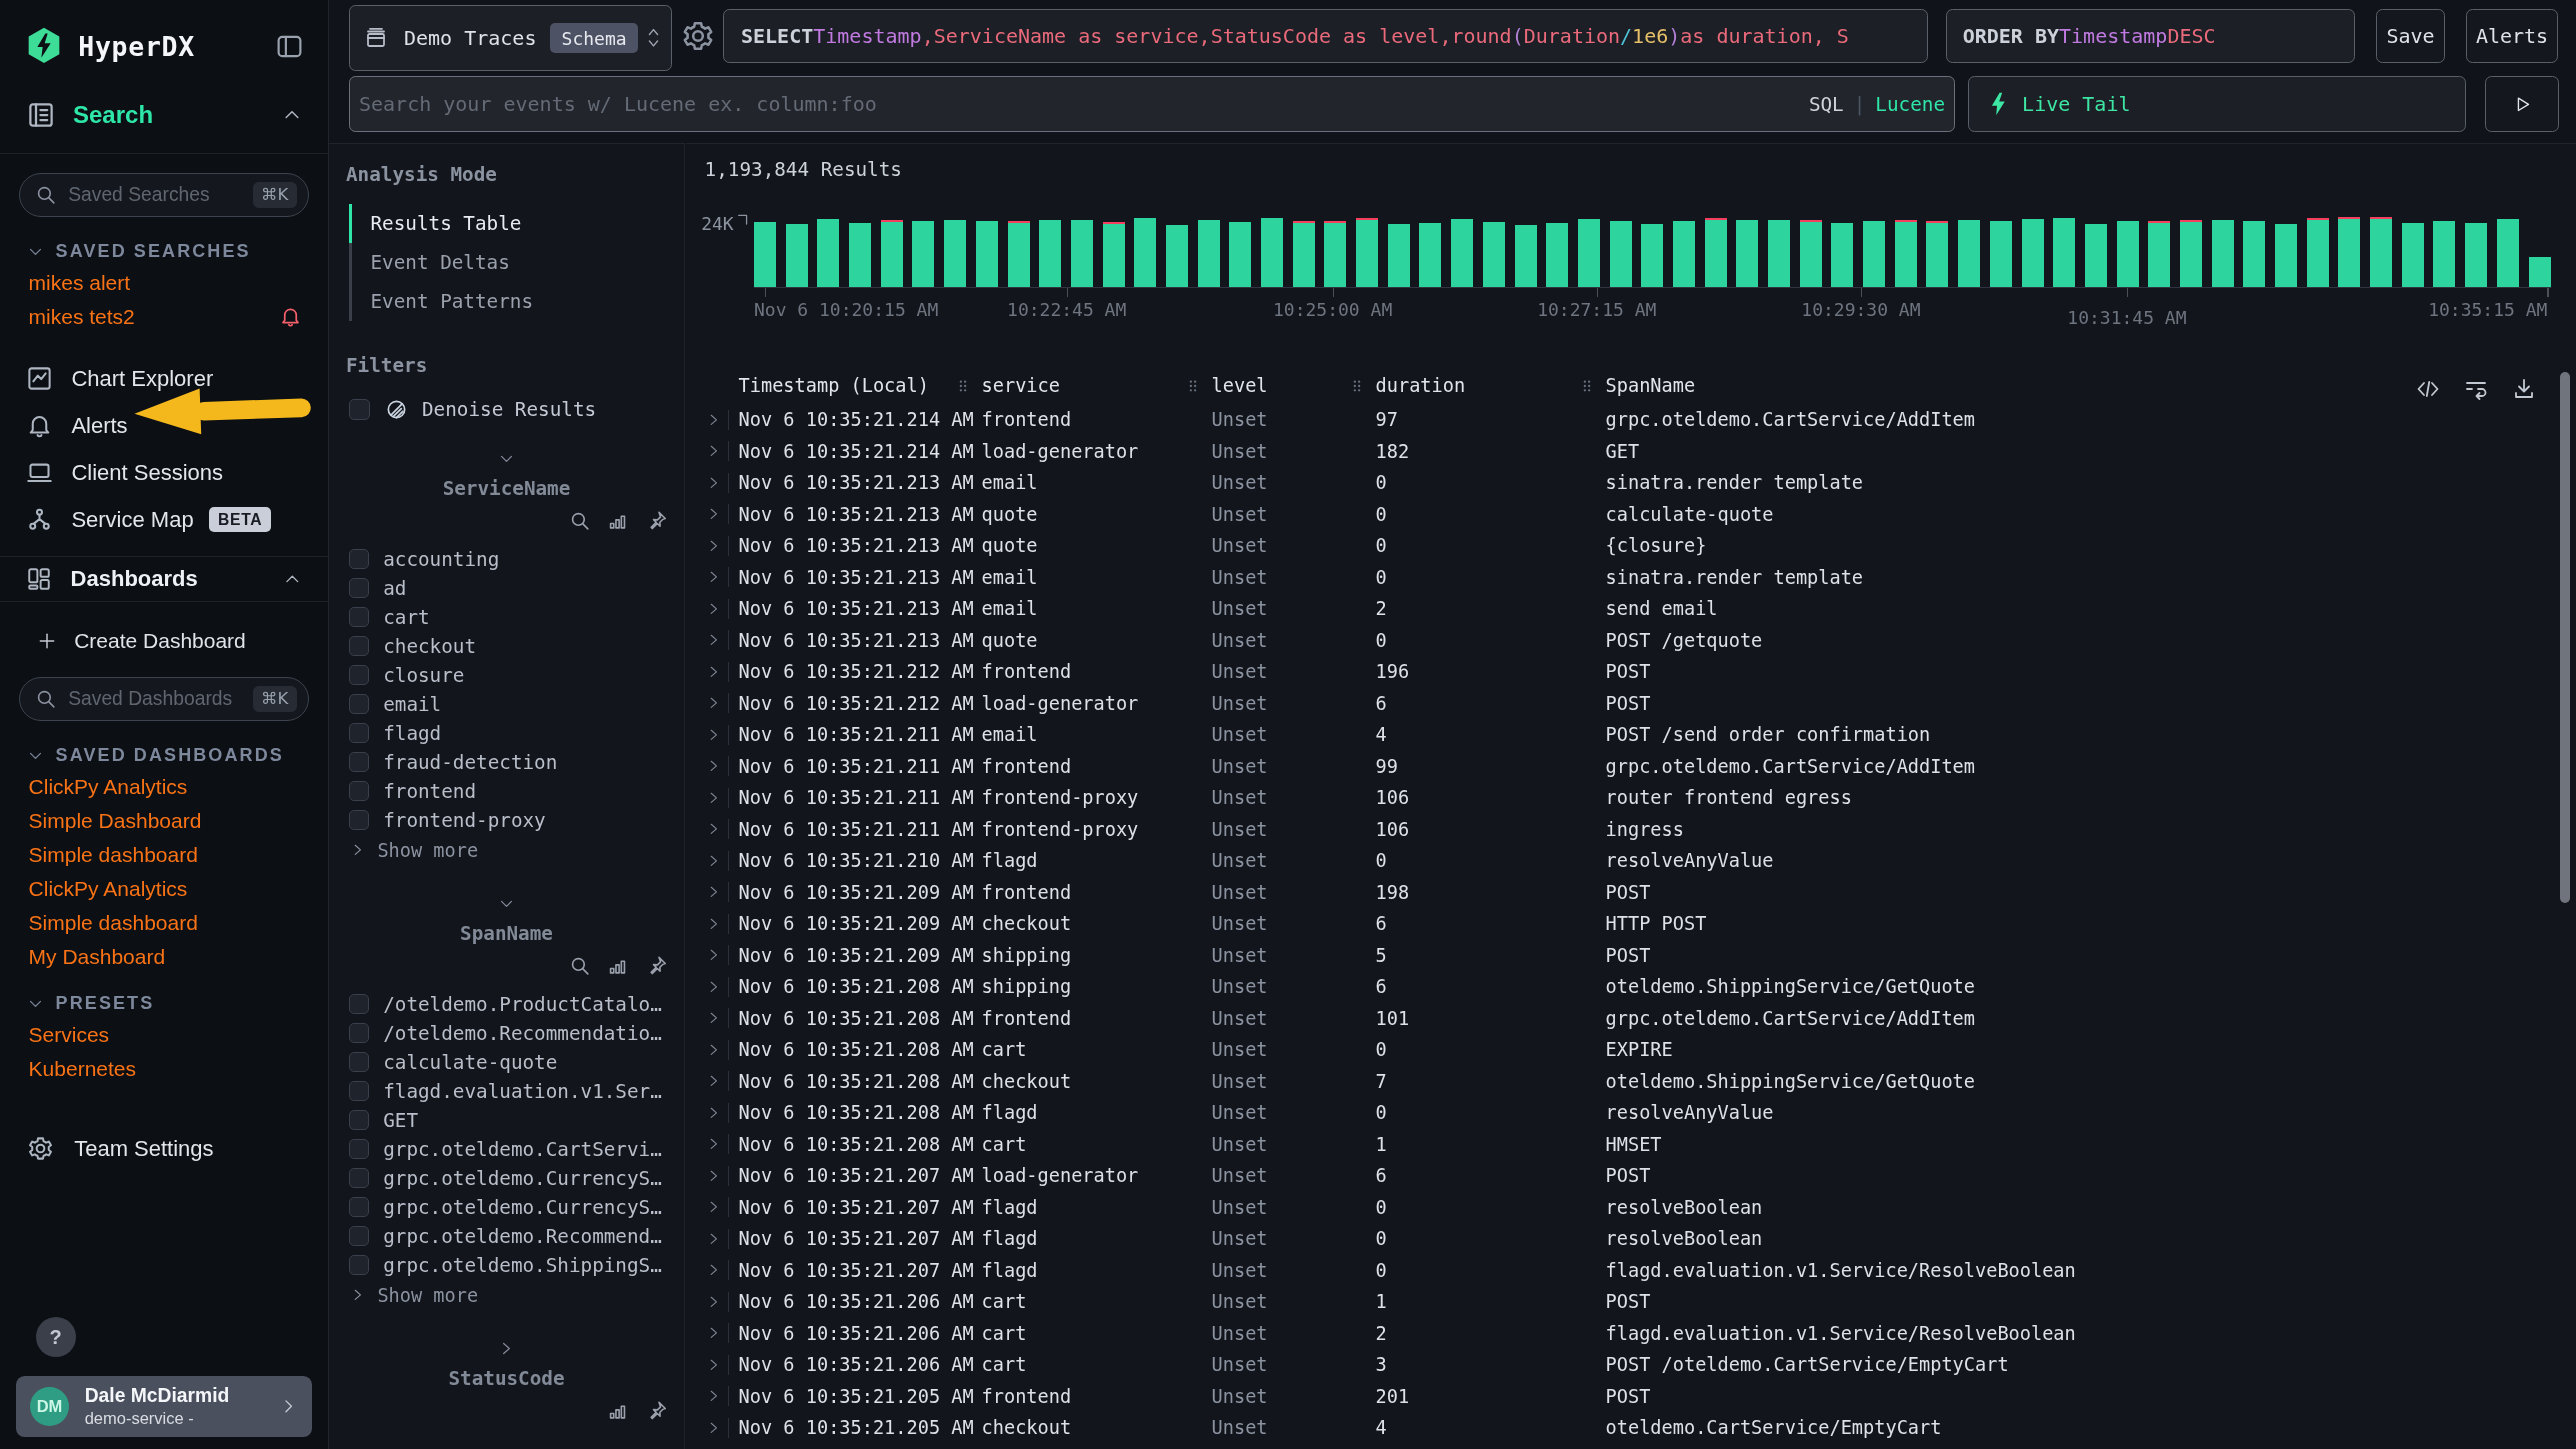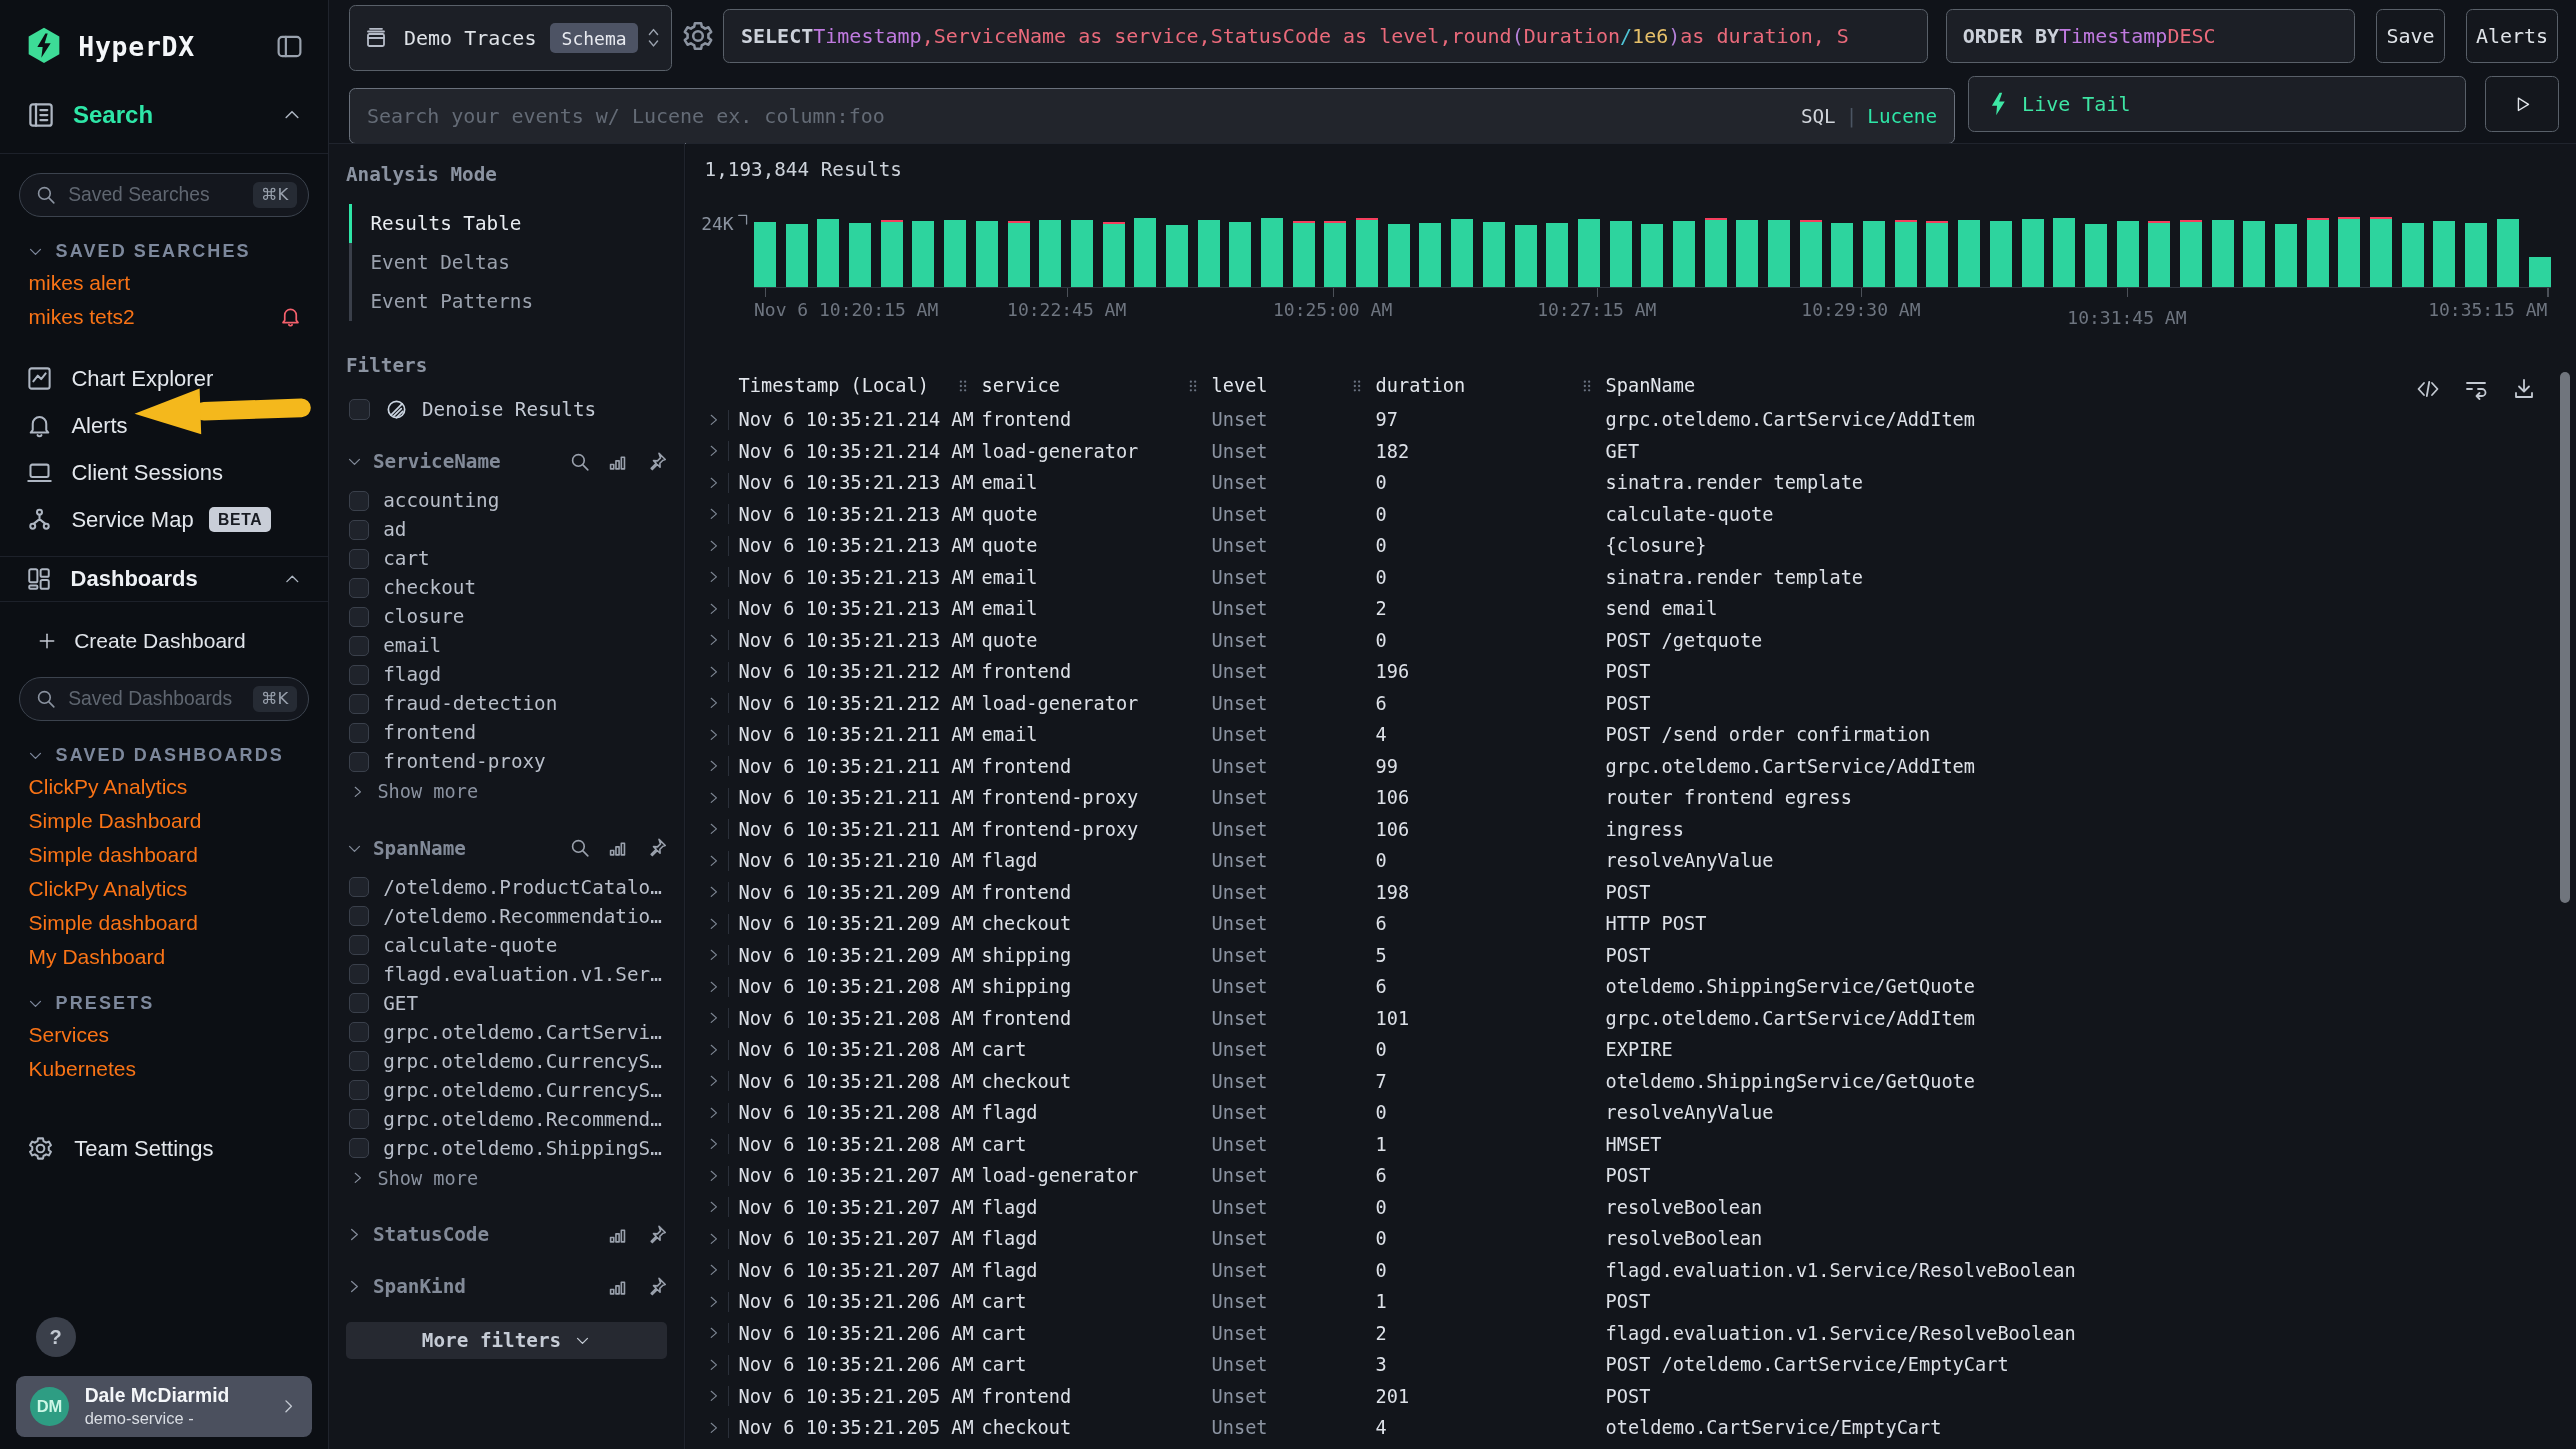--- a/index.html
+++ b/index.html
@@ -79,21 +79,21 @@
   .order-box { left:1617px; top:8.6px; width:409px; height:54px; padding:0 15.7px; white-space:nowrap; cursor:text; }
   .save-btn { left:2047px; top:8.6px; width:69px; height:54px; }
   .alerts-btn { left:2137px; top:8.6px; width:92px; height:54px; }
   .tk-kw { color:#ccd1da; font-weight:bold; }
   .tk-field { color:#c07ae0; }
   .tk-id { color:#ea6a7b; }
   .tk-op { color:#4fc4d6; }
   .tk-num { color:#e7c069; }
   .tk-paren { color:#b480d8; }
 
-  .search-box { left:20px; top:88px; width:1606px; height:56px; border-color:#6a717c; background:#22252c; padding:0 17px; }
+  .search-box { left:20px; top:76px; width:1606px; height:56px; border-color:#6a717c; background:#22252c; padding:0 9px; }
   .search-box input { flex:1; background:transparent; border:none; outline:none; color:#dfe3e8; font-family:inherit; font-size:20px; min-width:0; }
   .search-box input::placeholder { color:#646b76; }
   .lang-toggle { display:flex; align-items:center; gap:10px; margin-left:13px; font-size:19.3px; }
   .lang-sql { color:#d1d5db; cursor:pointer; }
   .lang-sep { color:#4b5563; }
   .lang-lucene { color:#2ee6a7; cursor:pointer; }
   .live-tail { left:1639px; top:76px; width:498px; height:56px; color:#3ee6a4; padding:0 18.6px; justify-content:flex-start; cursor:pointer; background:#1c1f26; }
   .live-tail .bolt { width:21.5px; height:24px; margin-right:13px; }
   .play-btn { left:2156px; top:76px; width:74px; height:56px; color:#dfe3e8; cursor:pointer; }
   .play-btn svg { width:18.6px; height:18.6px; }
@@ -103,21 +103,21 @@
   .mode-list { list-style:none; margin:18.6px 0 0 2.9px; }
   .mode-list li { font-family:"DejaVu Sans Mono","Liberation Mono",monospace; font-size:19.3px; color:#9aa1ad; padding:7.9px 0 7.9px 18.6px; border-left:3.6px solid #3a3f4a; cursor:pointer; }
   .mode-list li.active { border-left-color:#2ee6a7; color:#e8ecf1; }
   .filters-title { margin-top:33px; }
   .denoise-row { display:flex; align-items:center; gap:14.3px; margin:21.5px 0 7.2px 2.9px; cursor:pointer; }
   .checkbox { width:21.5px; height:21.5px; border-radius:5px; background:#1f232b; border:1.4px solid #3a404b; flex:none; }
   .denoise-ic { width:23px; height:23px; color:#cbd5e1; }
   .denoise-lbl { font-family:"DejaVu Sans Mono","Liberation Mono",monospace; font-size:19.3px; color:#c3c9d4; }
 
   .fgroup { margin-top:29px; }
-  .fgroup-head { display:flex; align-items:center; gap:10px; cursor:pointer; }
+  .fgroup-head { display:flex; align-items:center; gap:10px; cursor:pointer;flex-direction:column; }
   .fgroup-head .chv { width:17px; height:17px; color:#828a98; flex:none; }
   .fgroup-name { font-family:"DejaVu Sans Mono","Liberation Mono",monospace; font-weight:bold; font-size:19.3px; color:#828a98; }
   .fgroup-icons { margin-left:auto; display:flex; align-items:center; gap:17px; color:#9aa1ad; }
   .fgroup-icons svg { width:21.5px; height:21.5px; cursor:pointer; }
   .fitem { display:flex; align-items:center; gap:14.3px; height:29px; margin-left:2.9px; cursor:pointer; }
   .fitem .checkbox { width:20px; height:20px; }
   .fitem-lbl { font-family:"DejaVu Sans Mono","Liberation Mono",monospace; font-size:19.3px; color:#b9bfca; white-space:nowrap; overflow:hidden; }
   .fitems { margin-top:13px; }
   .show-more { display:flex; align-items:center; gap:11.4px; height:31.5px; margin-left:4.3px; color:#8b93a1; font-family:"DejaVu Sans Mono","Liberation Mono",monospace; font-size:18.6px; cursor:pointer; }
   .show-more .chv { width:15.7px; height:15.7px; }

